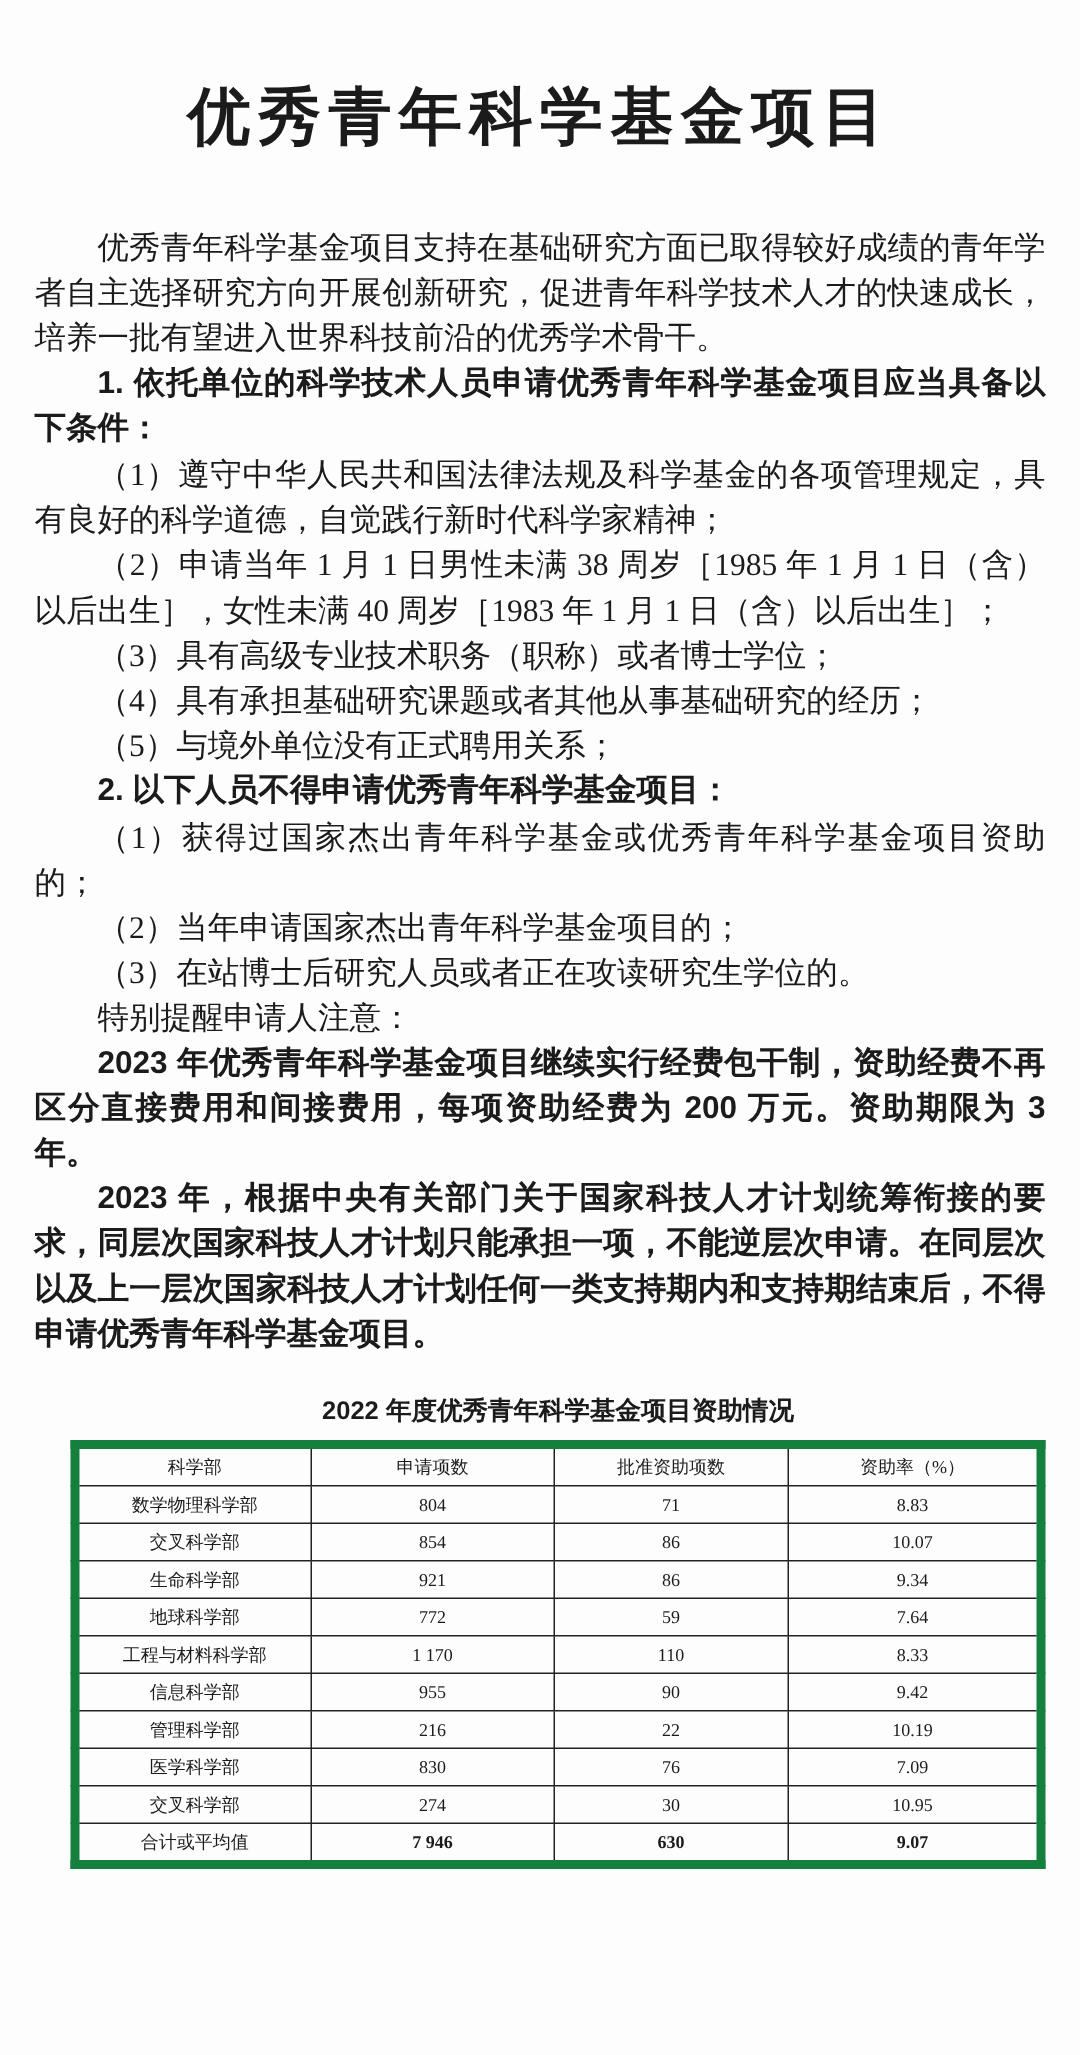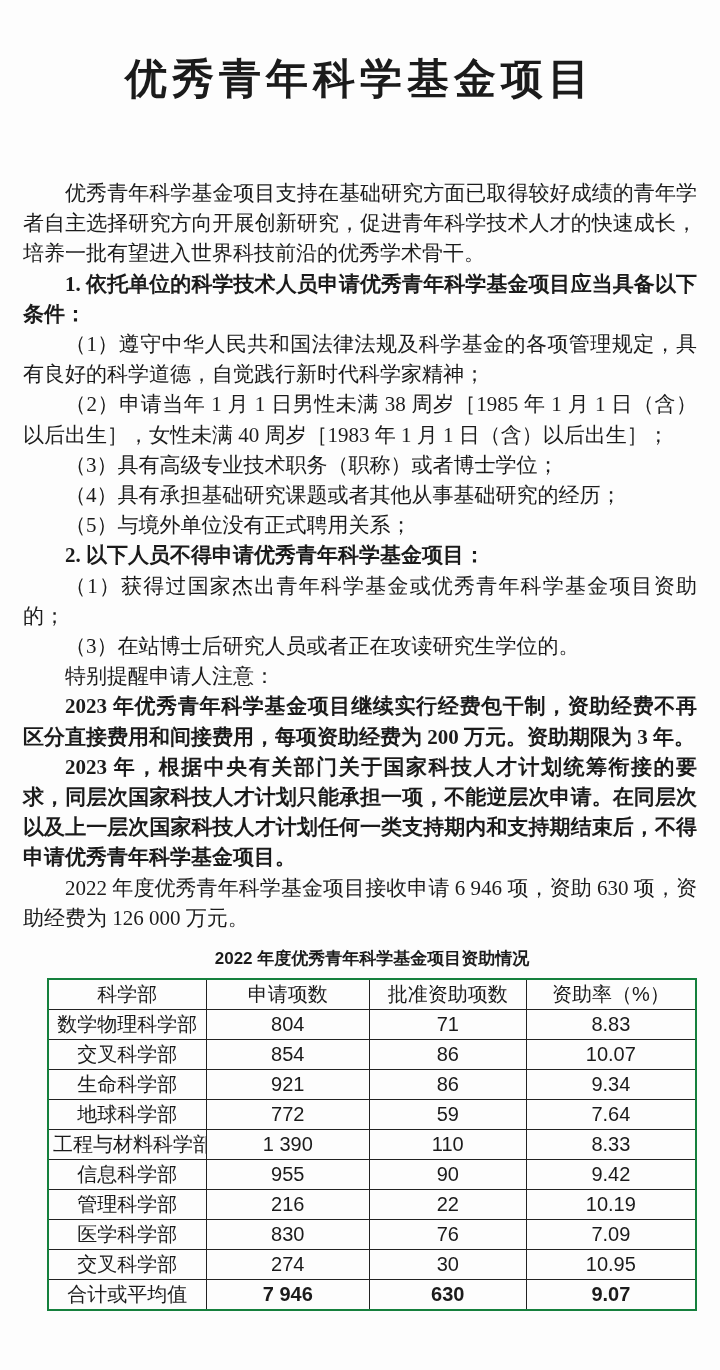--- a/index.html
+++ b/index.html
@@ -8,59 +8,59 @@
     background: #fdfdfd;
     color: #1b1b1b;
     overflow: hidden;
   }
   .page {
     box-sizing: border-box;
     width: 720px; height: 1370px;
     padding: 48px 23px 0 23px;
   }
   .doc-title {
-    margin: 0 0 68px 0;
+    margin: 0 0 40px 0;
     text-align: center;
     font-family: "Liberation Serif", "DejaVu Serif", serif;
     font-weight: 700;
     font-size: 42px;
     line-height: 62px;
     letter-spacing: 5px;
     white-space: nowrap;
   }
   .content {
     font-family: "Liberation Serif", "DejaVu Serif", serif;
     font-size: 21px;
     line-height: 30.2px;
     text-align: justify;
   }
   .para {
     margin: 0;
     text-indent: 2em;
   }
   .para.hei {
-    font-family: Liberation Serif, serif;
+    font-family: Liberation Sans, sans-serif;
     font-weight: 700;
   }
-  .table-section { margin-top: 14px; padding-left: 24px; }
+  .table-section { margin-top: 24px; padding-left: 24px; }
   .table-title {
     font-family: "Liberation Sans", "DejaVu Sans", sans-serif;
     font-weight: 700;
     font-size: 17px;
     line-height: 24px;
     text-align: center;
     margin: 0 0 7px 0;
   }
   table.fund {
     width: 100%;
     border-collapse: collapse;
     table-layout: fixed;
-    font-family: Liberation Sans, sans-serif;
-    font-size: 20px;
-    border: 2px solid #15803d;
+    font-family: Liberation Serif, serif;
+    font-size: 12px;
+    border: 6px solid #15803d;
   }
   table.fund th, table.fund td {
     border: 1px solid #222;
     height: 22px;
     padding: 1px 4px;
     text-align: center;
     font-weight: 400;
     overflow: hidden;
     white-space: nowrap;
   }
@@ -76,25 +76,25 @@
   <div class="content">
     <p class="para">优秀青年科学基金项目支持在基础研究方面已取得较好成绩的青年学者自主选择研究方向开展创新研究，促进青年科学技术人才的快速成长，培养一批有望进入世界科技前沿的优秀学术骨干。</p>
     <p class="para hei">1. 依托单位的科学技术人员申请优秀青年科学基金项目应当具备以下条件：</p>
     <p class="para">（1）遵守中华人民共和国法律法规及科学基金的各项管理规定，具有良好的科学道德，自觉践行新时代科学家精神；</p>
     <p class="para">（2）申请当年 1 月 1 日男性未满 38 周岁［1985 年 1 月 1 日（含）以后出生］，女性未满 40 周岁［1983 年 1 月 1 日（含）以后出生］；</p>
     <p class="para">（3）具有高级专业技术职务（职称）或者博士学位；</p>
     <p class="para">（4）具有承担基础研究课题或者其他从事基础研究的经历；</p>
     <p class="para">（5）与境外单位没有正式聘用关系；</p>
     <p class="para hei">2. 以下人员不得申请优秀青年科学基金项目：</p>
     <p class="para">（1）获得过国家杰出青年科学基金或优秀青年科学基金项目资助的；</p>
+    <p class="para">（2）当年申请国家杰出青年科学基金项目的；</p>
     <p class="para">（3）在站博士后研究人员或者正在攻读研究生学位的。</p>
     <p class="para">特别提醒申请人注意：</p>
     <p class="para hei">2023 年优秀青年科学基金项目继续实行经费包干制，资助经费不再区分直接费用和间接费用，每项资助经费为 200 万元。资助期限为 3 年。</p>
     <p class="para hei">2023 年，根据中央有关部门关于国家科技人才计划统筹衔接的要求，同层次国家科技人才计划只能承担一项，不能逆层次申请。在同层次以及上一层次国家科技人才计划任何一类支持期内和支持期结束后，不得申请优秀青年科学基金项目。</p>
-    <p class="para">2022 年度优秀青年科学基金项目接收申请 6 946 项，资助 630 项，资助经费为 126 000 万元。</p>
   </div>
 
   <div class="table-section">
     <div class="table-title">2022 年度优秀青年科学基金项目资助情况</div>
     <table class="fund">
       <colgroup>
         <col style="width:24.4%">
         <col style="width:25.2%">
         <col style="width:24.2%">
         <col style="width:26.2%">
@@ -127,21 +127,21 @@
           <td>9.34</td>
         </tr>
         <tr>
           <td>地球科学部</td>
           <td>772</td>
           <td>59</td>
           <td>7.64</td>
         </tr>
         <tr>
           <td>工程与材料科学部</td>
-          <td>1 390</td>
+          <td>1 170</td>
           <td>110</td>
           <td>8.33</td>
         </tr>
         <tr>
           <td>信息科学部</td>
           <td>955</td>
           <td>90</td>
           <td>9.42</td>
         </tr>
         <tr>

